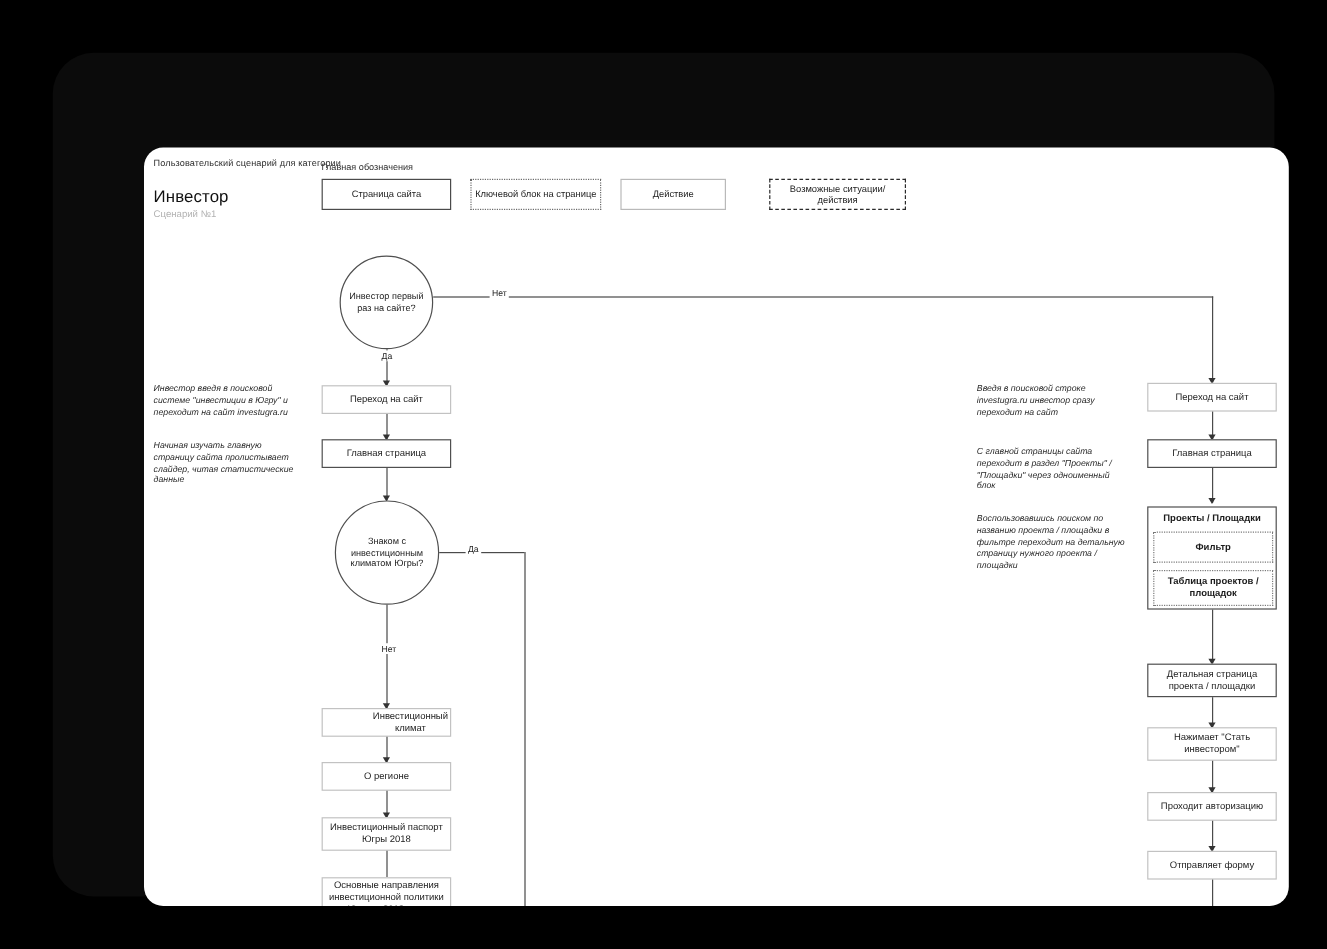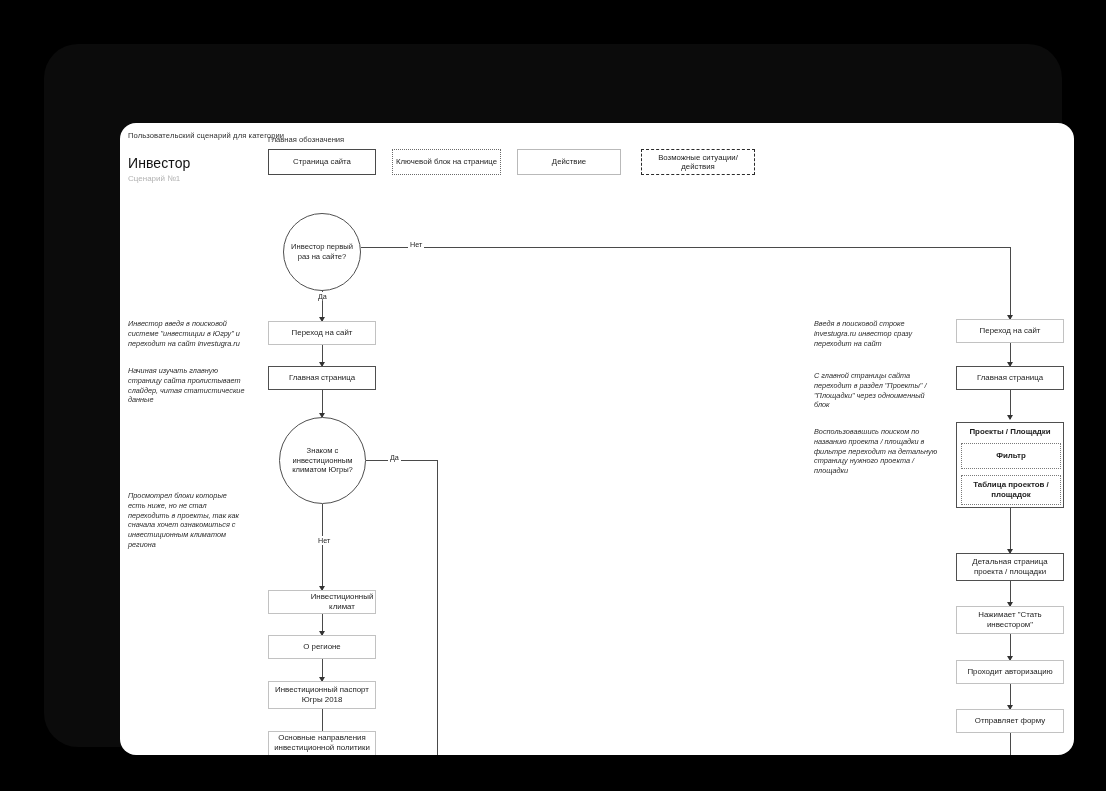--- a/index.html
+++ b/index.html
@@ -97,21 +97,21 @@
     text-align: center;
     font-size: 7.8px;
     line-height: 9.5px;
     color: #1c1c1c;
     background: #ffffff;
     box-sizing: border-box;
     padding: 0 2px;
   }
   .lg-1 { left: 148px; width: 108px; border: 1.25px solid #4a4a4a; }
   .lg-2 { left: 272px; width: 109px; border: 1.1px dotted #6a6a6a; }
-  .lg-3 { left: 397px; width: 104px; border: 1px solid #b9b9b9; }
+  .lg-3 { left: 397px; width: 88px; border: 1px solid #b9b9b9; }
   .lg-4 { left: 521px; width: 114px; border: 1.6px dashed #2a2a2a; }
 
   
   .node {
     position: absolute;
     box-sizing: border-box;
     display: flex;
     align-items: center;
     justify-content: center;
     text-align: center;
@@ -235,21 +235,20 @@
       <div class="arrow" style="left:198.6px; top:554px;"></div>
 
       <div class="node thin" style="left:148px; top:558px; width:108px; height:28px;">Инвестиционный паспорт Югры 2018</div>
 
       <div class="vline" style="left:202px; top:586px; height:22px;"></div>
 
       <div class="node thin" style="left:148px; top:608px; width:108px; height:34px;">Основные направления инвестиционной политики Югры в 2018 году</div>
 
       <div class="note" style="left:8px; top:196px; width:118px;">Инвестор введя в поисковой системе "инвестиции в Югру" и переходит на сайт investugra.ru</div>
       <div class="note" style="left:8px; top:243px; width:118px;">Начиная изучать главную страницу сайта пролистывает слайдер, читая статистические данные</div>
-      <div class="note" style="left:8px; top:368px; width:118px;">Просмотрел блоки которые есть ниже, но не стал переходить в проекты, так как сначала хочет ознакомиться с инвестиционным климатом региона</div>
 
       <div class="node thin" style="left:836px; top:196px; width:108px; height:24px;">Переход на сайт</div>
 
       <div class="vline" style="left:890px; top:220px; height:23px;"></div>
       <div class="arrow" style="left:886.6px; top:239px;"></div>
 
       <div class="node thick" style="left:836px; top:243px; width:108px; height:24px;">Главная страница</div>
 
       <div class="vline" style="left:890px; top:267px; height:29px;"></div>
       <div class="arrow" style="left:886.6px; top:292px;"></div>

